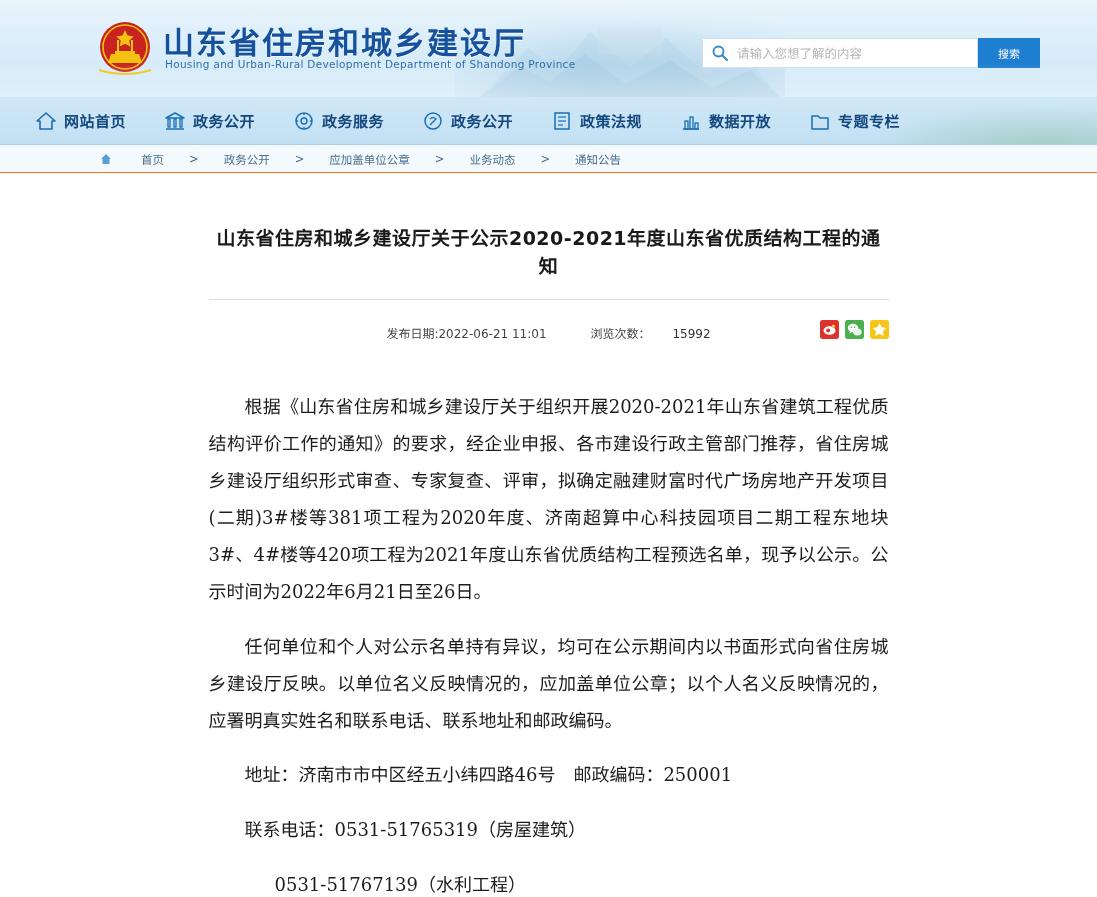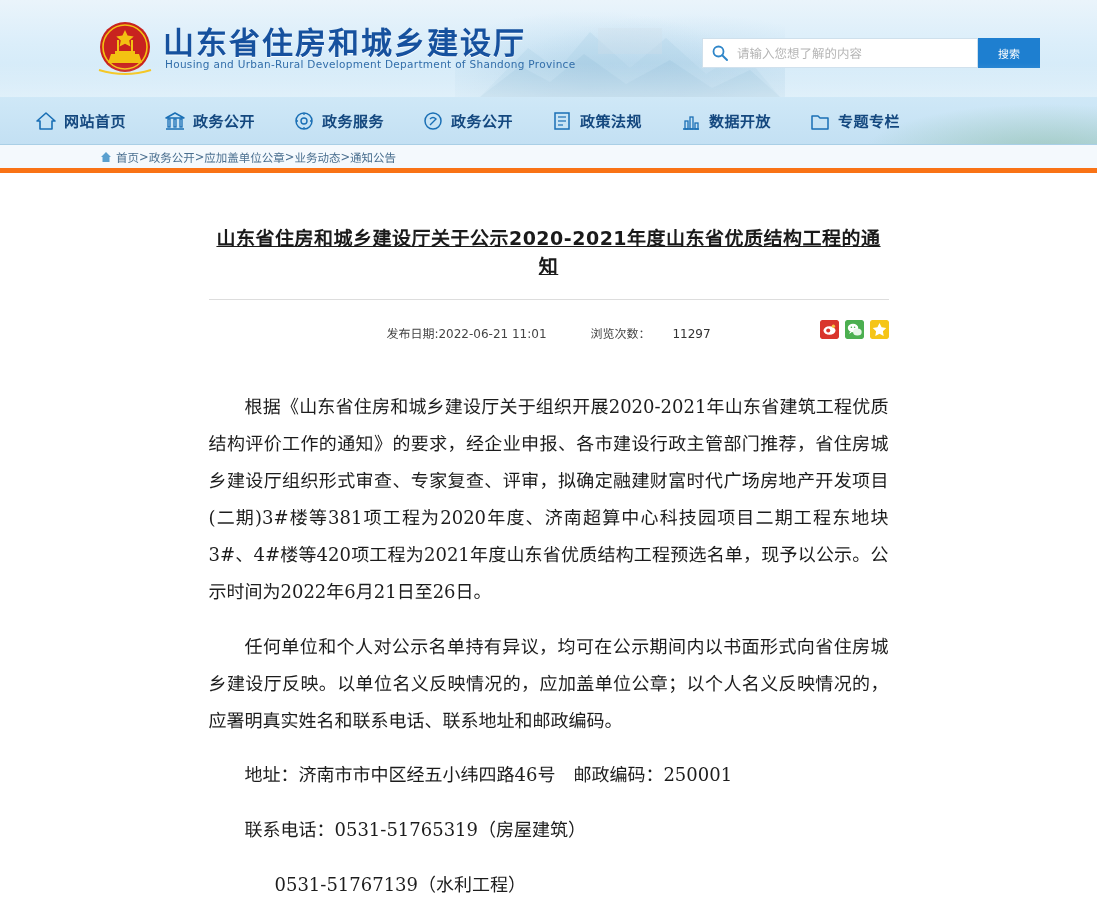--- a/index.html
+++ b/index.html
@@ -122,25 +122,26 @@
     cursor: pointer;
     position: relative; z-index: 2;
   }
   .nav-item .nav-ico { width: 22px; height: 22px; margin-right: 7px; }
   .nav-item span { letter-spacing: .5px; }
 
   
   .crumb-bar {
     height: 28px;
     background: #f4f9fd;
-    border-bottom: 5px solid #f97316;
+    border-bottom: 1px solid #f97316;
     display: flex; align-items: center;
     padding-left: 100px;
     font-size: 11.5px;
     color: #4a6f8f;
+    gap: 25px;
   }
   .crumb-home-ico { width: 12px; height: 12px; margin-right: 4px; }
   .crumb-bar a { color: #4a6f8f; text-decoration: none; }
 
   
   .content {
     width: 1097px;
     padding: 0 100px;
   }
   .doc {
@@ -150,21 +151,20 @@
   }
   .doc-title {
     text-align: center;
     font-size: 19px;
     font-weight: bold;
     color: #1a1a1a;
     line-height: 1.5;
     letter-spacing: .5px;
     padding: 0 0 18px 0;
     border-bottom: 1px solid #ddd;
-    text-decoration: underline;
   }
   .meta {
     display: flex;
     align-items: center;
     justify-content: center;
     gap: 44px;
     padding: 12px 0 4px 0;
     font-size: 12px;
     color: #444;
     position: relative;
@@ -323,21 +323,21 @@
 
   <div class="content">
     <div class="doc">
 
       <h1 class="doc-title">山东省住房和城乡建设厅关于公示2020-2021年度山东省优质结构工程的通知</h1>
 
       <div class="meta">
         <div class="m-item">发布日期:2022-06-21 11:01</div>
         <div class="m-item">
           <span>浏览次数：</span>
-          <span class="views-num">11297</span>
+          <span class="views-num">15992</span>
         </div>
         <div class="share-icons">
           <svg class="share-ico" viewBox="0 0 19 19">
             <rect width="19" height="19" rx="2" fill="#d9352c"></rect>
             <ellipse cx="9.5" cy="10.5" rx="6" ry="4.3" fill="#fff"></ellipse>
             <circle cx="8.2" cy="10.6" r="2" fill="#d9352c"></circle>
             <circle cx="13.4" cy="6.2" r="1.7" fill="#f6c544"></circle>
           </svg>
           <svg class="share-ico" viewBox="0 0 19 19">
             <rect width="19" height="19" rx="2" fill="#4caf50"></rect>

